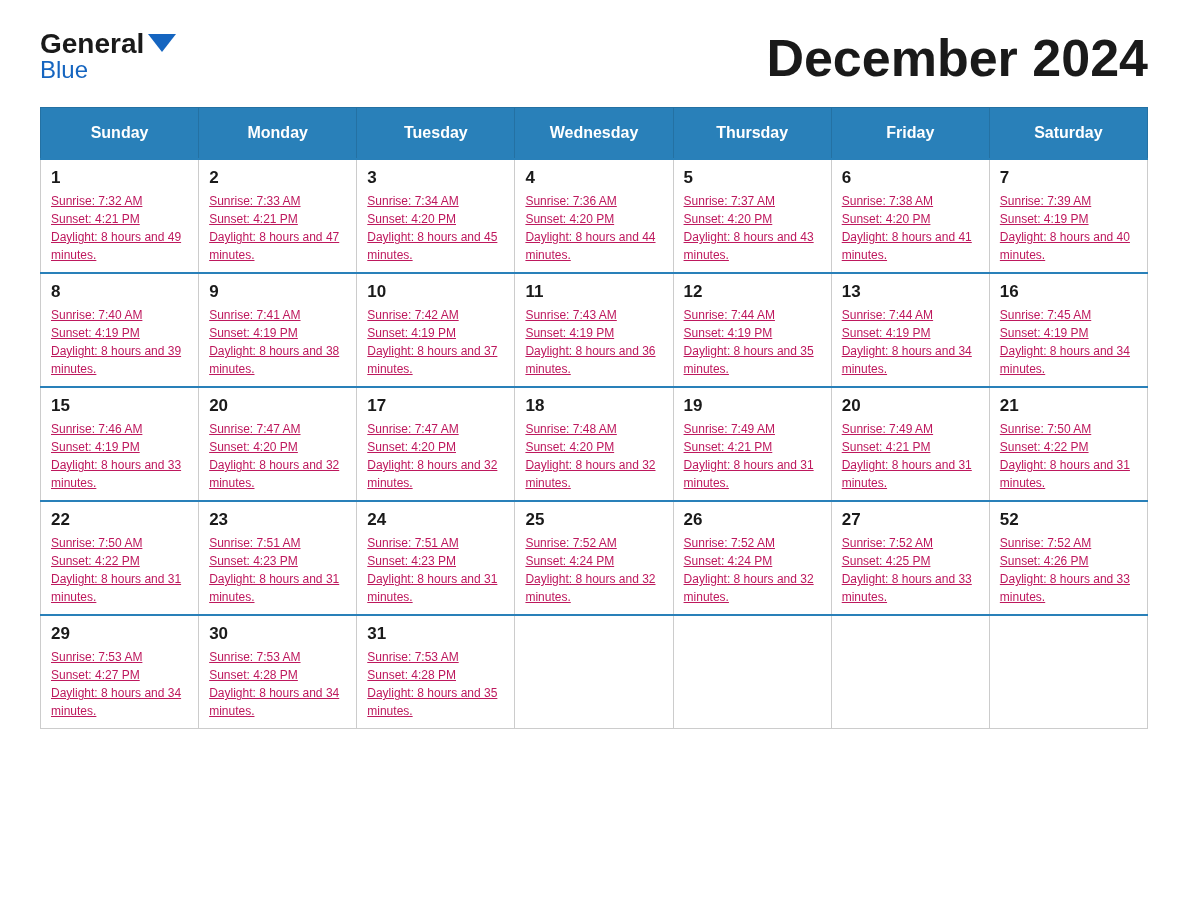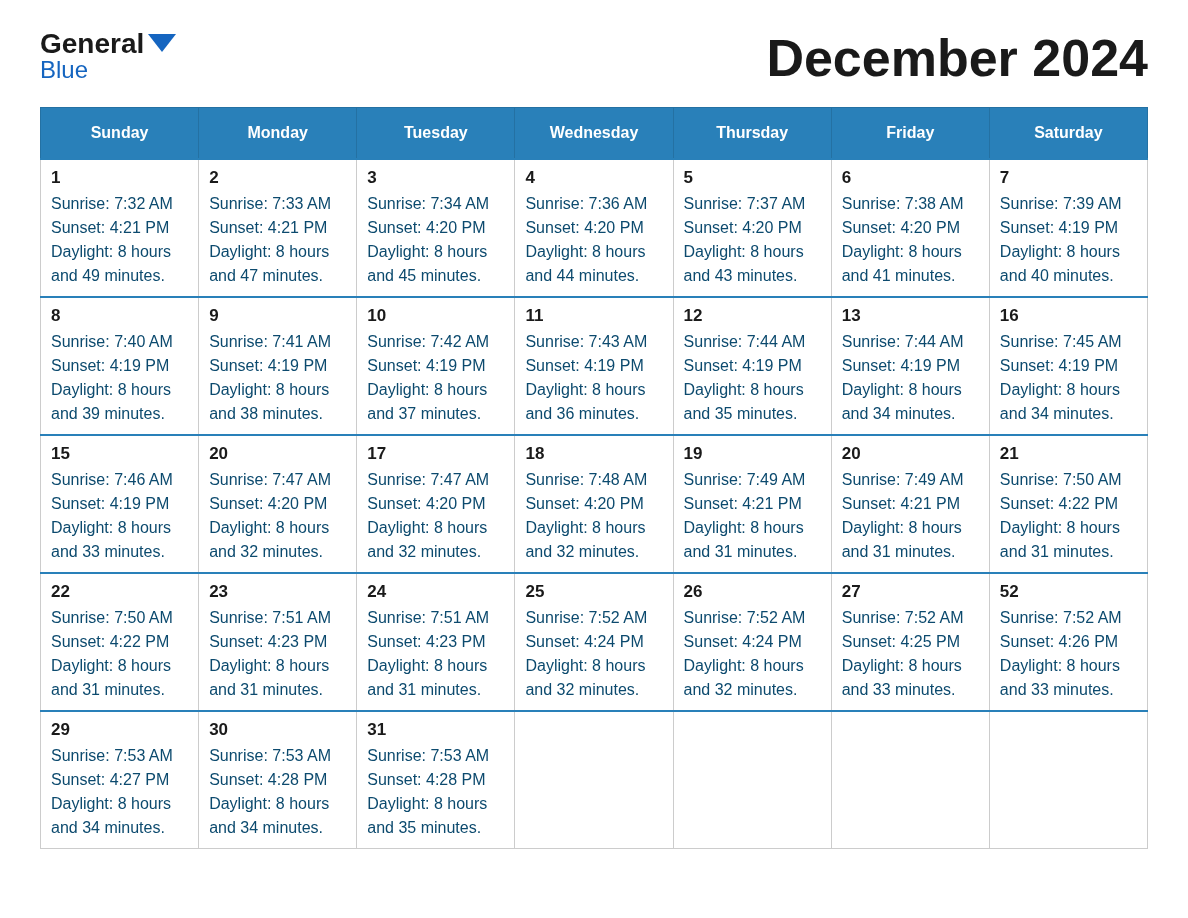--- a/index.html
+++ b/index.html
@@ -83,23 +83,24 @@
       color: #333;
     }
     .day-num {
       font-size: 17px;
       font-weight: bold;
       color: #1a1a1a;
       margin-bottom: 4px;
       display: block;
     }
     .day-info {
-      font-size: 16px;
-      color: #0c4a6e;
+      font-size: 12px;
+      color: #be185d;
       line-height: 1.5;
+      text-decoration: underline;
     }
     .week-row td {
       border-top: 2px solid #2980b9;
     }
     .empty-cell {
       background: #fff;
     }
   </style>
 </head>
 <body>

